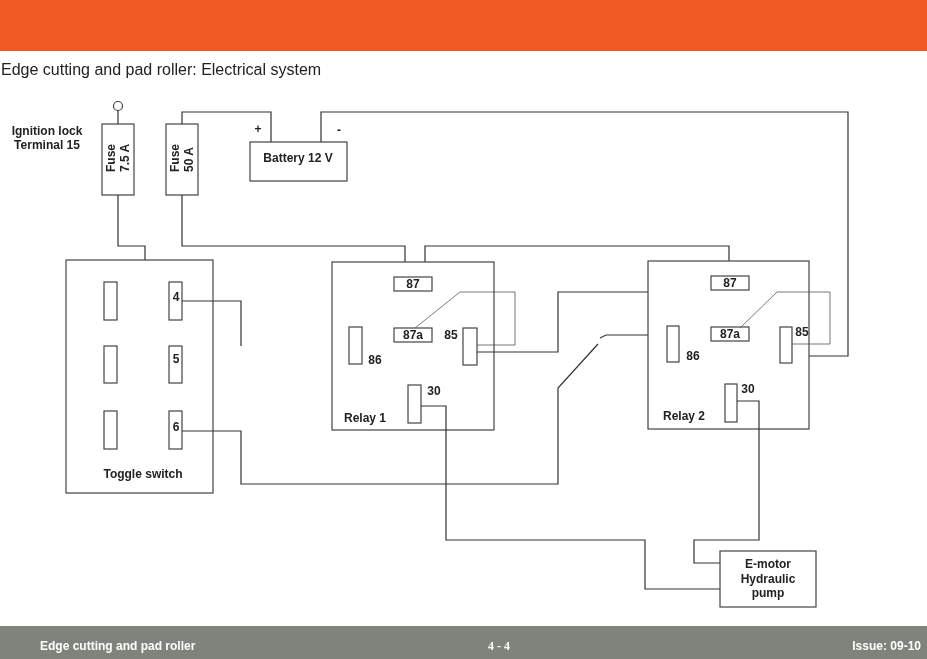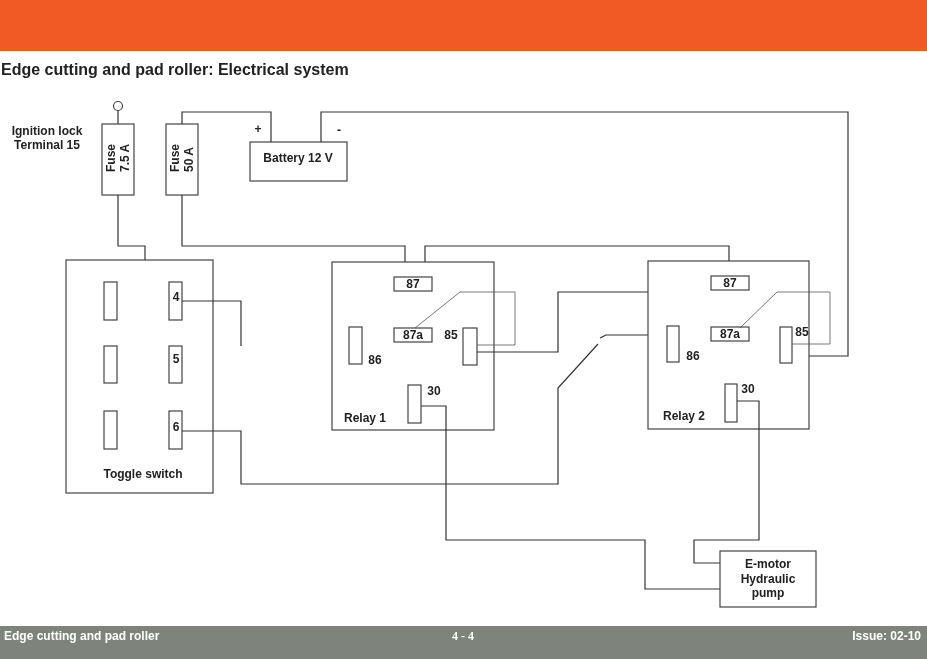--- a/index.html
+++ b/index.html
@@ -1,20 +1,20 @@
 <!DOCTYPE html>
 <html><head>
 <meta charset="utf-8">
 <style>
   html, body { margin: 0; padding: 0; background: #ffffff; }
   body { width: 927px; height: 659px; position: relative; overflow: hidden; font-family: "Liberation Sans", sans-serif; }
   .top-bar { position: absolute; left: 0; top: 0; width: 927px; height: 51px; background: #f15a24; }
-  .title { position: absolute; left: 1px; top: 61px; font-size: 16px; font-weight: bold; color: #222222; font-family: "Liberation Sans", sans-serif; }
+  .title { position: absolute; left: 1px; top: 61px; font-size: 16px; font-weight: normal; color: #222222; font-family: "Liberation Sans", sans-serif; }
   .footer { position: absolute; left: 0; top: 626px; width: 927px; height: 33px; background: #7e847b; color: #ffffff; font-size: 12px; font-weight: bold; font-family: "Liberation Sans", sans-serif; }
-  .footer span { position: absolute; top: 3px; }
+  .footer span { position: absolute; top: 13px; margin-left: 36px; }
   .f-left { left: 4px; }
   .f-mid { left: 452px; font-family: Liberation Serif, serif; }
   .f-right { right: 6px; }
   svg.diagram { position: absolute; left: 0; top: 0; }
   svg text { font-family: "Liberation Sans", sans-serif; font-weight: bold; fill: #222222; font-size: 12px; }
   .wire { stroke: #333333; stroke-width: 1.2; fill: none; }
   .box { stroke: #444444; stroke-width: 1.2; fill: #ffffff; }
   .pin { stroke: #444444; stroke-width: 1.2; fill: #ffffff; }
   .thin { stroke: #555555; stroke-width: 0.8; fill: none; }
 </style>
@@ -115,14 +115,14 @@
     <rect x="720" y="551" width="96" height="56" class="box"></rect>
     <text x="768" y="568" text-anchor="middle">E-motor</text>
     <text x="768" y="583" text-anchor="middle">Hydraulic</text>
     <text x="768" y="597" text-anchor="middle">pump</text>
   </g>
 </svg>
 
 <div class="footer">
   <span class="f-left">Edge cutting and pad roller</span>
   <span class="f-mid">4 - 4</span>
-  <span class="f-right">Issue: 02-10</span>
+  <span class="f-right">Issue: 09-10</span>
 </div>
 
 </body></html>

